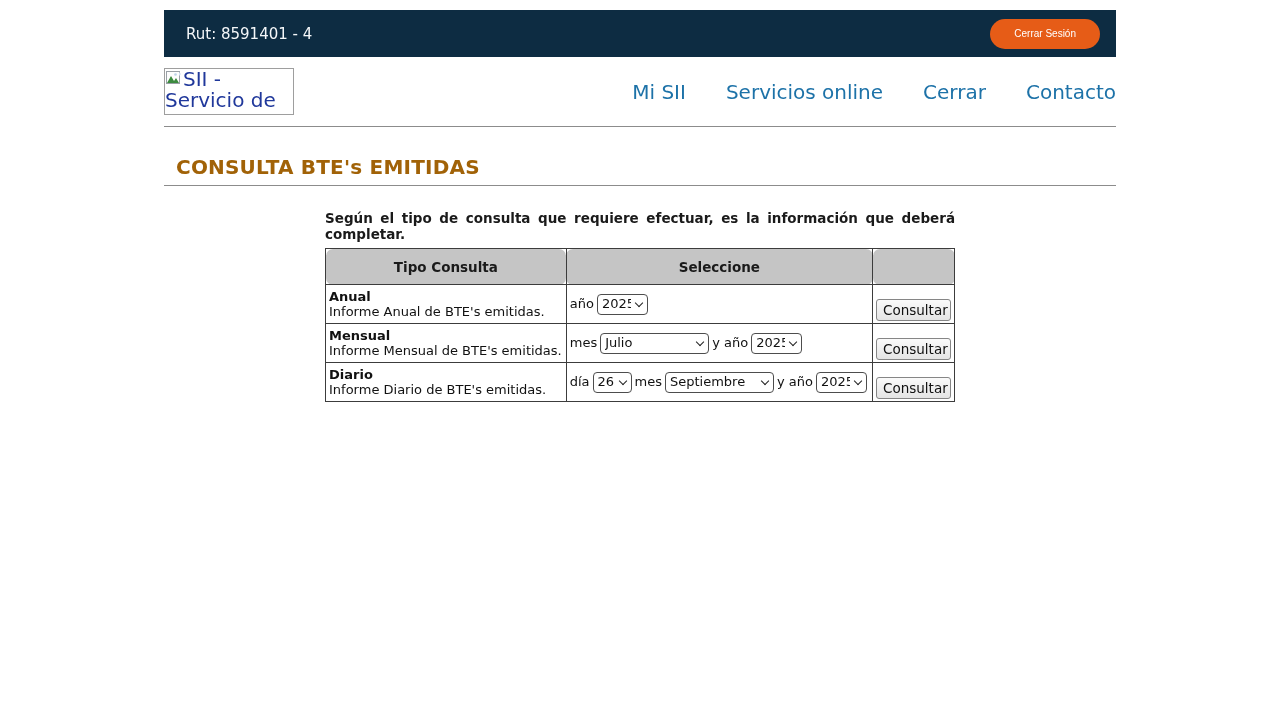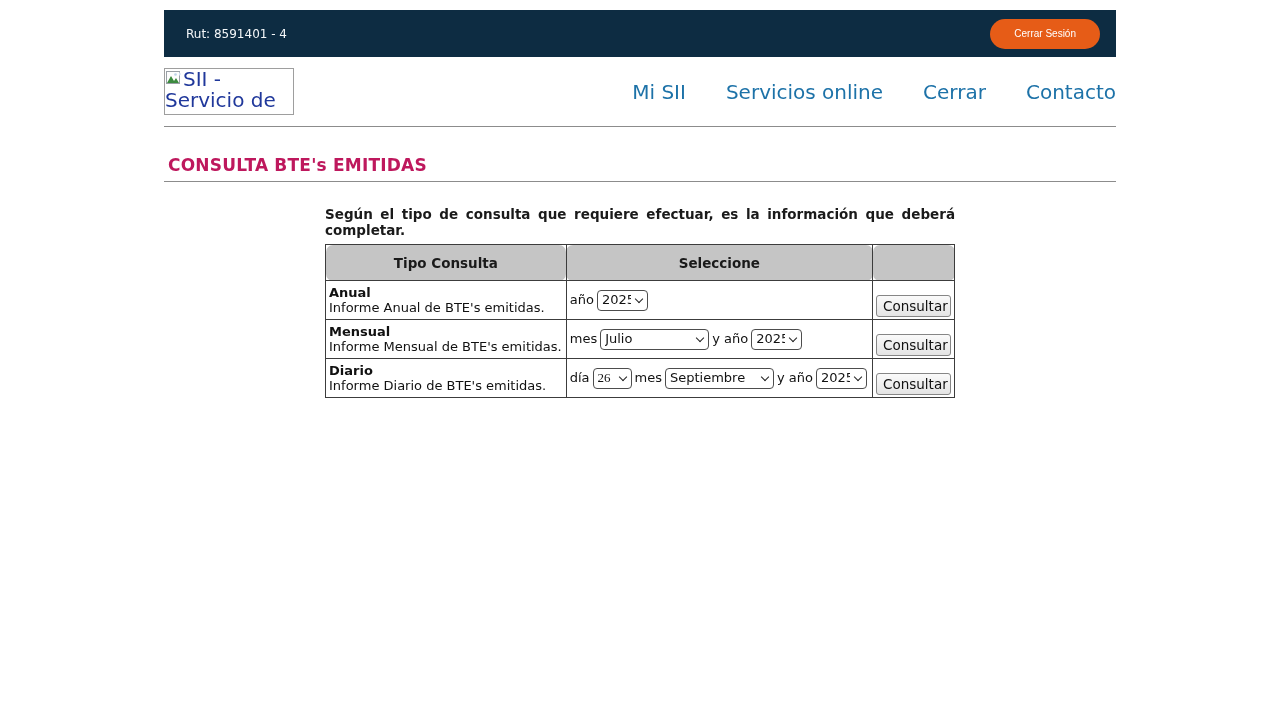--- a/index.html
+++ b/index.html
@@ -18,21 +18,21 @@
     width:1280px;height:720px;overflow:hidden;
   }
   .page{width:952px;margin:0 auto;}
 
   
   .topbar{
     margin-top:10px;height:47px;background:var(--topbar-bg);
     display:flex;align-items:center;justify-content:space-between;
     padding:0 16px 0 22px;
   }
-  .rut{color:#f4f7f9;font-size:12px;}
+  .rut{color:#f4f7f9;font-size:15px;}
   .logout{
     height:30px;padding:0 24px;border:none;border-radius:15px;
     background:var(--logout-bg);color:#ffffff;font-size:10px;
     font-family:Liberation Sans, sans-serif;cursor:pointer;
   }
 
   
   .header{
     margin-top:11px;height:47px;
     display:flex;align-items:center;justify-content:space-between;
@@ -46,21 +46,21 @@
   nav{display:flex;align-items:flex-start;}
   nav a{
     color:var(--nav-link);text-decoration:none;font-size:20px;
     margin-left:40px;cursor:pointer;white-space:nowrap;
   }
 
   .rule{border:none;border-top:1px solid #8c8c8c;margin:0;}
   .rule-1{margin-top:11px;}
   .rule-2{margin-top:0;}
 
-  h1{font-size:17px;margin:28px 4px 6px;color:#be185d;letter-spacing:0.2px;}
+  h1{font-size:20px;margin:28px 12px 6px;color:#a16207;letter-spacing:0.2px;}
   .desc{
     font-size:13px;line-height:15.5px;margin:0 0 23px;
     text-align:justify;color:#1a1a1a;
   }
 
   
   .consulta{width:630px;margin:25px auto 0;}
   .instruction{
     font-weight:bold;font-size:13.5px;line-height:15.5px;
     text-align:justify;margin:0 0 6px;color:#1a1a1a;
@@ -82,21 +82,21 @@
     transform:rotate(45deg);pointer-events:none;
   }
   select{
     -webkit-appearance:none;appearance:none;
     border:1px solid #4d4d4d;border-radius:4px;background:#fff;
     font-size:13px;font-family:inherit;color:#111;
     height:21px;padding:0 16px 1px 4px;cursor:pointer;
   }
   .w-year{width:51px;}
   .w-month{width:109px;}
-  .w-day{width:39px;font-family:Liberation Serif, serif;}
+  .w-day{width:39px;}
   .consultar{
     font-family:inherit;font-size:13.5px;color:#111;
     width:75px;height:22px;
     background:linear-gradient(#fafafa,#e4e4e4);
     border:1px solid #868686;border-radius:3px;cursor:pointer;
   }
 </style>
 </head>
 <body>
 

